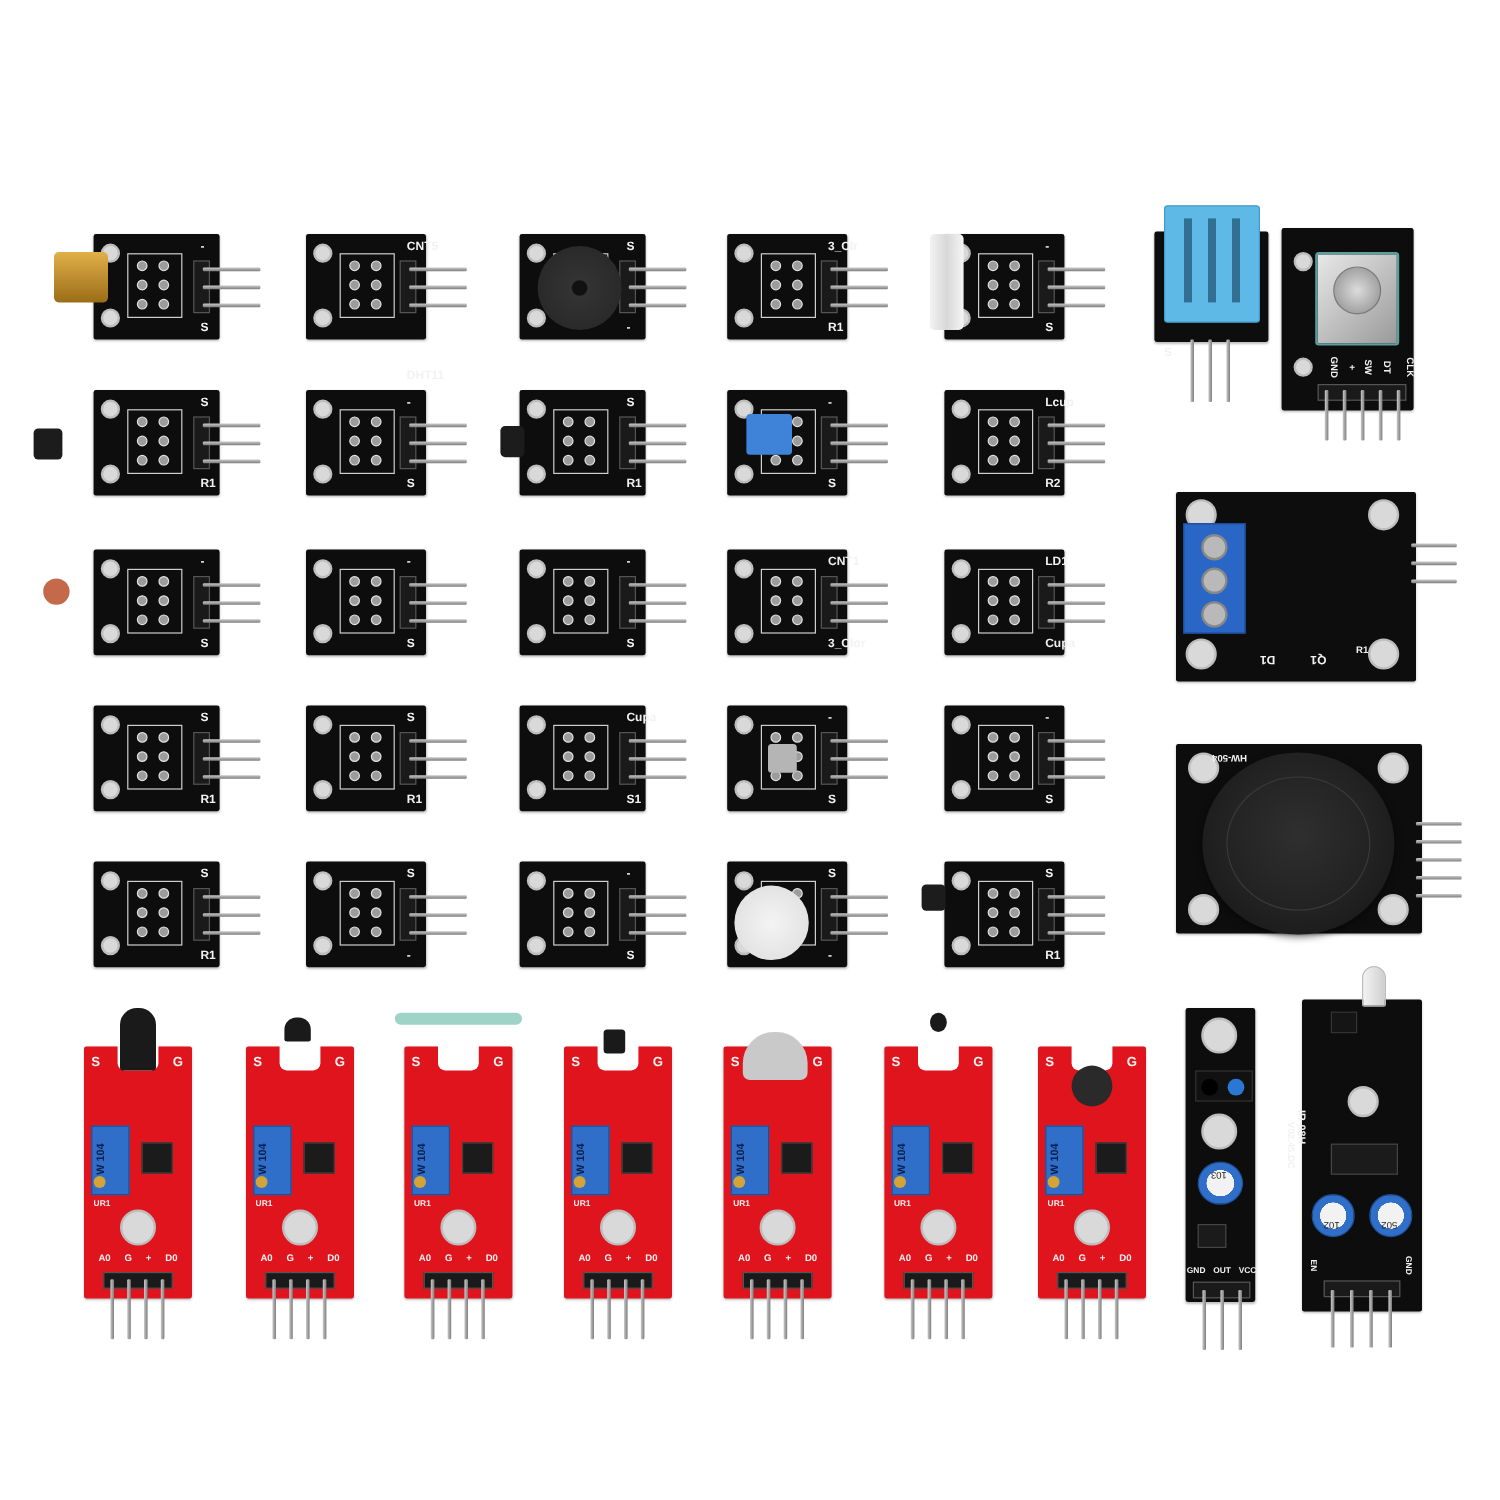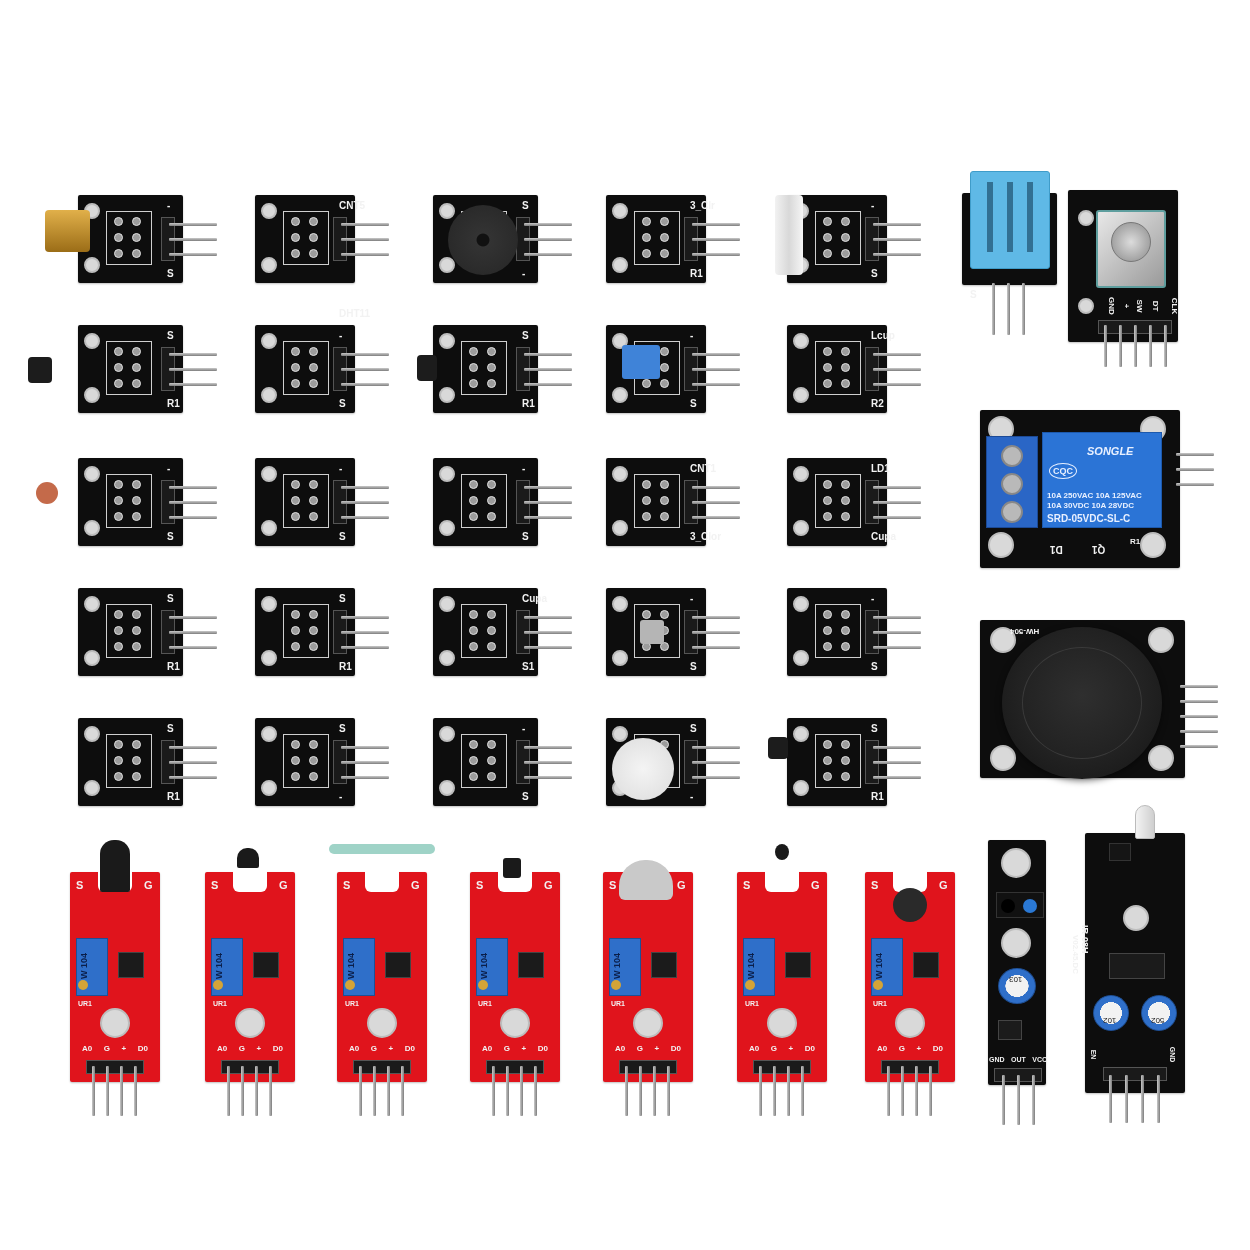--- a/index.html
+++ b/index.html
@@ -524,27 +524,20 @@
   <div class="pcb" style="left:0;top:2px;width:200px;height:158px;"></div>
   <div class="hole" style="left:8px;top:8px;width:26px;height:26px;"></div>
   <div class="hole" style="left:160px;top:8px;width:26px;height:26px;"></div>
   <div class="hole" style="left:8px;top:124px;width:26px;height:26px;"></div>
   <div class="hole" style="left:160px;top:124px;width:26px;height:26px;"></div>
   <div style="position:absolute;left:6px;top:28px;width:52px;height:92px;background:#2a66c6;border:1px solid #1c4a96;">
     <div style="position:absolute;left:14px;top:8px;width:22px;height:22px;border-radius:50%;background:#b9b9b9;border:2px solid #888;"></div>
     <div style="position:absolute;left:14px;top:36px;width:22px;height:22px;border-radius:50%;background:#b9b9b9;border:2px solid #888;"></div>
     <div style="position:absolute;left:14px;top:64px;width:22px;height:22px;border-radius:50%;background:#b9b9b9;border:2px solid #888;"></div>
   </div>
-  <div style="position:absolute;left:62px;top:24px;width:120px;height:96px;background:#2b74d6;border:1px solid #1c59ad;color:#e8f0ff;">
-    <span style="position:absolute;left:44px;top:12px;font-size:11px;font-style:italic;font-weight:bold;">SONGLE</span>
-    <span style="position:absolute;left:6px;top:30px;font-size:9px;font-weight:bold;border:1px solid #e8f0ff;border-radius:50%;padding:2px 3px;">CQC</span>
-    <span style="position:absolute;left:4px;top:58px;font-size:8px;font-weight:bold;white-space:nowrap;">10A 250VAC  10A 125VAC</span>
-    <span style="position:absolute;left:4px;top:68px;font-size:8px;font-weight:bold;white-space:nowrap;">10A 30VDC  10A 28VDC</span>
-    <span style="position:absolute;left:4px;top:80px;font-size:10px;font-weight:bold;white-space:nowrap;">SRD-05VDC-SL-C</span>
-  </div>
   <span class="silk" style="left:70px;top:136px;transform:rotate(180deg);">D1</span>
   <span class="silk" style="left:112px;top:136px;transform:rotate(180deg);">Q1</span>
   <span class="silk" style="left:150px;top:130px;font-size:8px;">R1</span>
   <div class="pin" style="left:196px;top:45px;width:38px;"></div>
   <div class="pin" style="left:196px;top:60px;width:38px;"></div>
   <div class="pin" style="left:196px;top:75px;width:38px;"></div>
 </div>
 
 <div class="mod" style="left:980px;top:615px;width:240px;height:165px;">
   <div class="pcb" style="left:0;top:5px;width:205px;height:158px;"></div>

